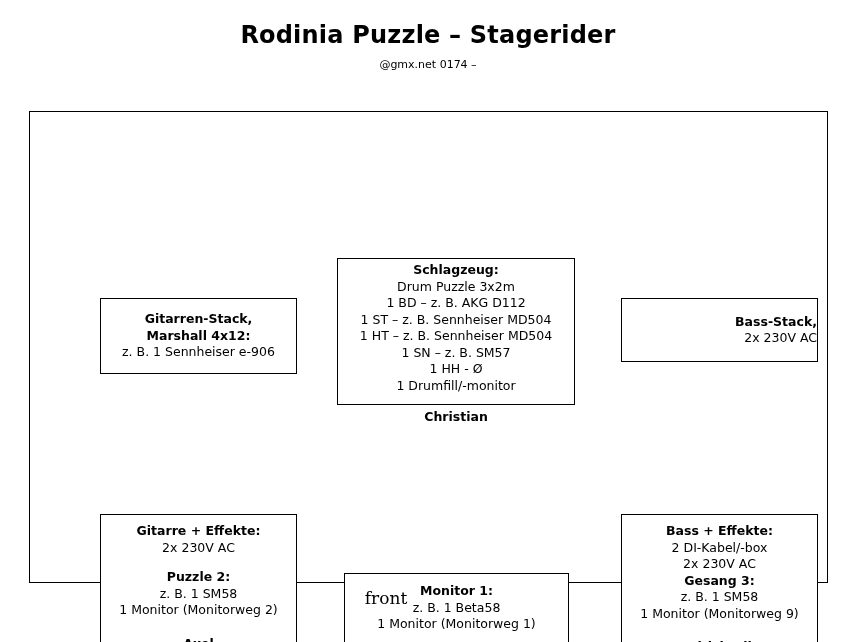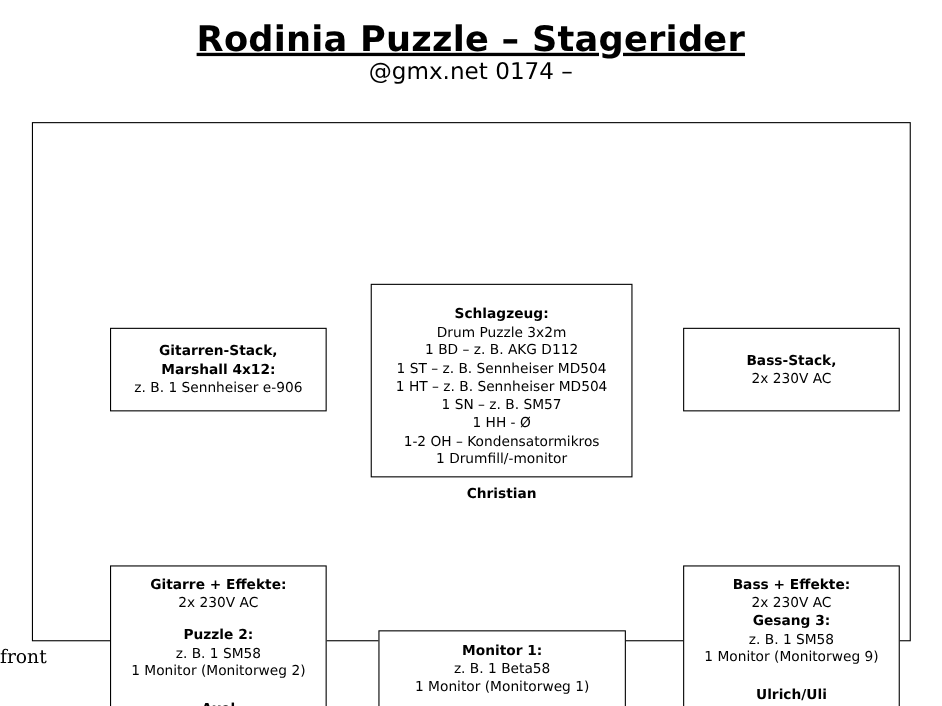--- a/index.html
+++ b/index.html
@@ -18,28 +18,27 @@
 
   
   #header {
     position: absolute;
     left: 0;
     top: 18px;
     width: 856px;
     text-align: center;
   }
   #doc-title {
-    font-size: 32px;
+    font-size: 24px;
     font-weight: bold;
     letter-spacing: 0.2px;
     line-height: 34px;
-    text-decoration: underline;
   }
   #doc-subtitle {
-    font-size: 21px;
+    font-size: 11px;
     font-weight: normal;
     line-height: 22px;
     margin-top: 2px;
   }
 
   
   #stage-frame {
     position: absolute;
     left: 29px;
     top: 111px;
@@ -47,20 +46,21 @@
     height: 472px;
     border: 1.6px solid #000000;
     box-sizing: border-box;
   }
 
   #front-label {
     position: absolute;
     left: 0;
     top: 588px;
     width: 772px;
+    text-align: center;
     font-family: "DejaVu Serif", serif;
     font-size: 17px;
   }
 
   
   .stage-box {
     position: absolute;
     border: 1.6px solid #000000;
     box-sizing: border-box;
     background: #ffffff;
@@ -85,26 +85,26 @@
     font-weight: bold;
     display: block;
     white-space: pre;
   }
 
   
   #box-guitar-stack {
     left: 70px;  top: 186px;  width: 197px; height: 76px;
   }
   #box-bass-stack {
-    left: 591px; top: 186px;  width: 197px; height: 76px;
+    left: 591px; top: 186px;  width: 197px; height: 64px; text-align: right;
   }
   #box-drums {
-    left: 307px; top: 146px;  width: 238px; height: 176px;
+    left: 307px; top: 146px;  width: 238px; height: 147px;
     justify-content: flex-start;
-    padding-top: 18px;
+    padding-top: 3px;
   }
   #box-drums .performer { margin-top: 15px; }
 
   #box-guitar-vocals {
     left: 70px;  top: 402px;  width: 197px; height: 139px;
     justify-content: flex-start;
     padding-top: 8px;
   }
   #box-guitar-vocals .performer { margin-top: 17px; }
 
@@ -143,37 +143,37 @@
     </div>
 
   <div class="stage-box" id="box-drums">
       <span class="line bold">Schlagzeug:</span>
       <span class="line">Drum Puzzle 3x2m</span>
       <span class="line">1 BD – z. B. AKG D112</span>
       <span class="line">1 ST – z. B. Sennheiser MD504</span>
       <span class="line">1 HT – z. B. Sennheiser MD504</span>
       <span class="line">1 SN – z. B. SM57</span>
       <span class="line">1 HH - Ø</span>
-      <span class="line">1-2 OH – Kondensatormikros</span>
       <span class="line">1 Drumfill/-monitor</span>
       <span class="performer">Christian</span>
     </div>
 
   <div class="stage-box" id="box-guitar-vocals">
       <span class="line bold">Gitarre + Effekte:</span>
       <span class="line">2x 230V AC</span>
       <span class="line spacer"></span>
       <span class="line bold">Puzzle 2:</span>
       <span class="line">z. B. 1 SM58</span>
       <span class="line">1 Monitor (Monitorweg 2)</span>
       <span class="performer">Axel</span>
     </div>
 
   <div class="stage-box" id="box-bass-vocals">
       <span class="line bold">Bass + Effekte:</span>
+      <span class="line">2 DI-Kabel/-box</span>
       <span class="line">2x 230V AC</span>
       <span class="line bold">Gesang 3:</span>
       <span class="line">z. B. 1 SM58</span>
       <span class="line">1 Monitor (Monitorweg 9)</span>
       <span class="performer">Ulrich/Uli</span>
     </div>
 
   <div class="stage-box" id="box-vocals-center">
       <span class="line bold">Monitor 1:</span>
       <span class="line">z. B. 1 Beta58</span>

